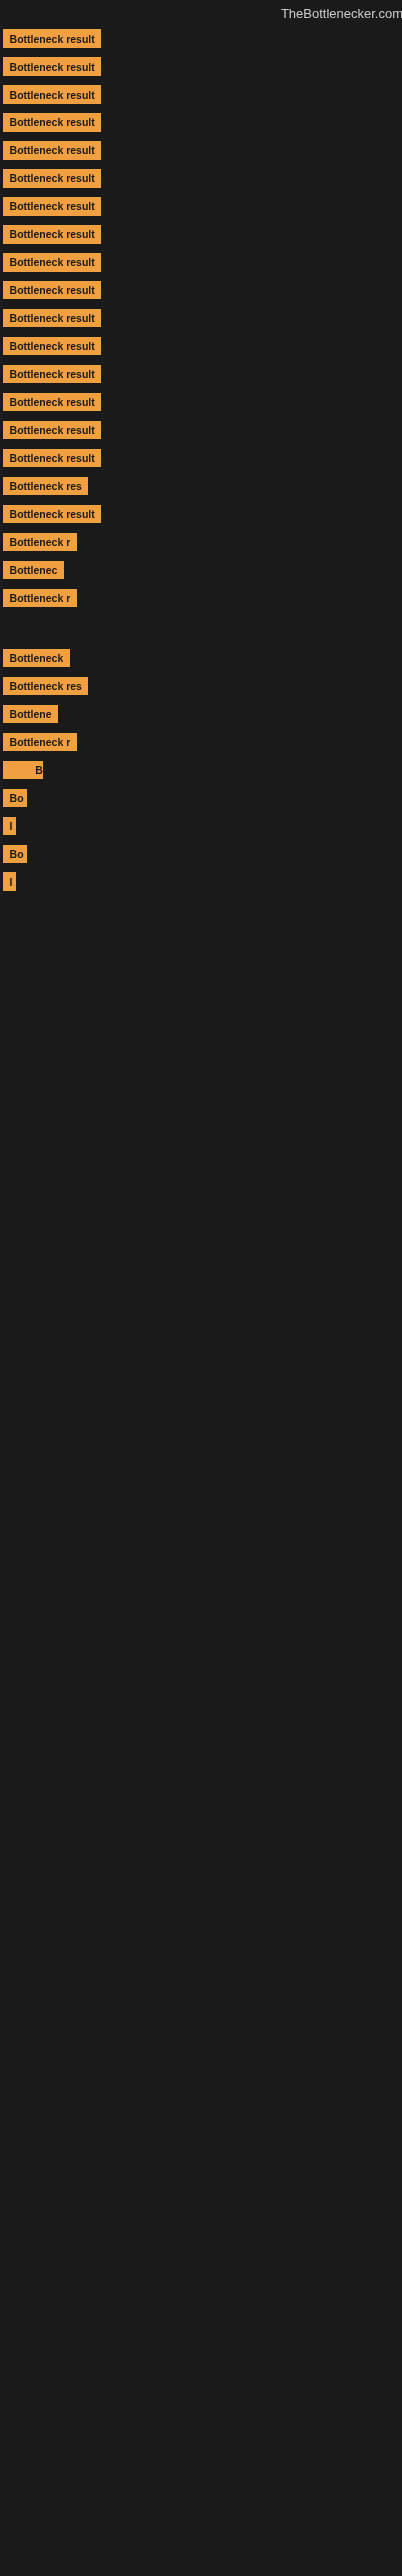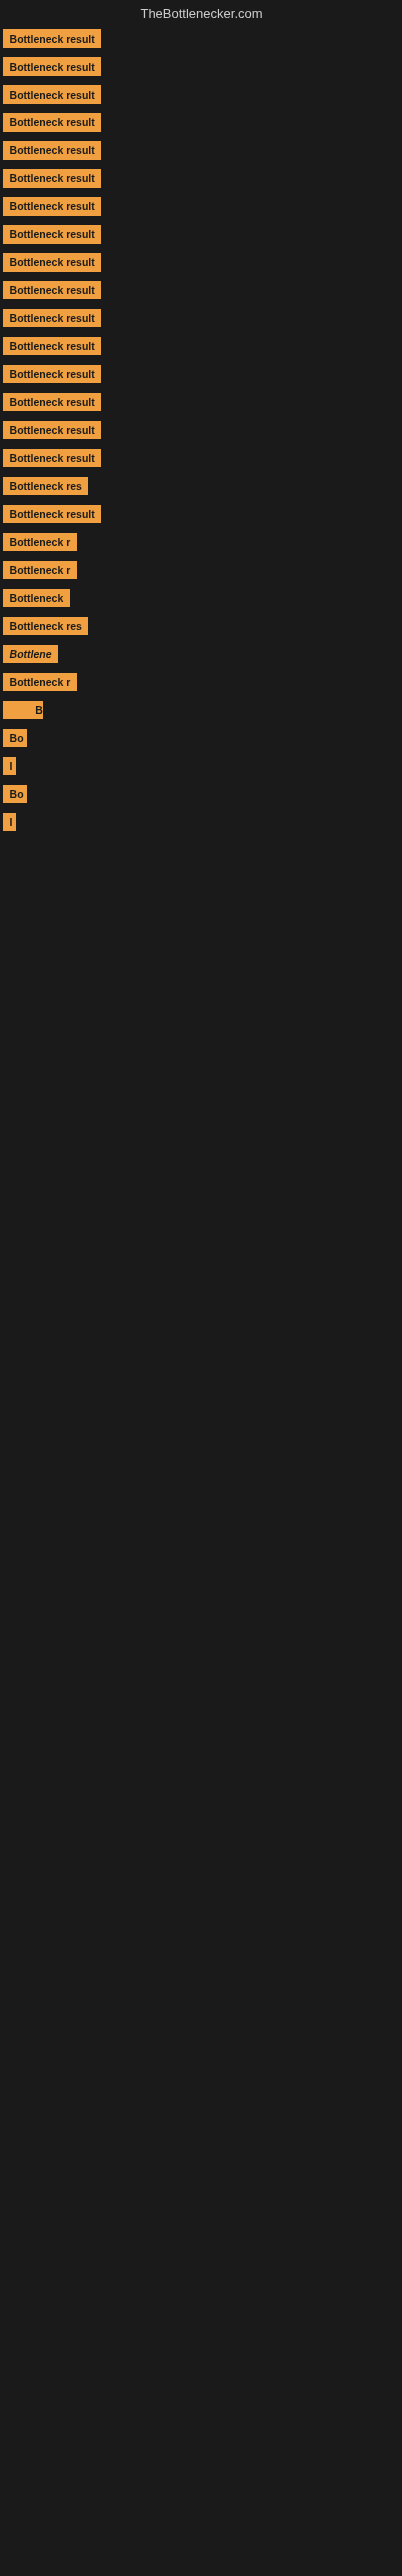--- a/index.html
+++ b/index.html
@@ -8,21 +8,21 @@
       box-sizing: border-box;
     }
     body {
       width: 403px;
       min-height: 2576px;
       background-color: #1a1a1a;
       font-family: Arial, sans-serif;
       position: relative;
     }
     .site-title {
-      text-align: center;
+      text-align: right;
       color: #cccccc;
       font-size: 13px;
       padding: 6.4px 0 3.2px 0;
       font-weight: normal;
     }
     .bottleneck-item {
       display: flex;
       align-items: center;
       padding: 4.8px 0 4.8px 3.2px;
       position: relative;
@@ -96,30 +96,33 @@
     <div class="bottleneck-item">
       <span class="bottleneck-badge" style="max-width: 105px;">Bottleneck res</span>
     </div>
     <div class="bottleneck-item">
       <span class="bottleneck-badge" style="max-width: 119px;">Bottleneck result</span>
     </div>
     <div class="bottleneck-item">
       <span class="bottleneck-badge" style="max-width: 89px;">Bottleneck r</span>
     </div>
     <div class="bottleneck-item">
+      <span class="bottleneck-badge" style="max-width: 72px;">Bottlenec</span>
+    </div>
+    <div class="bottleneck-item">
       <span class="bottleneck-badge" style="max-width: 89px;">Bottleneck r</span>
     </div>
     <div class="bottleneck-item">
-      <span class="bottleneck-badge" style="max-width: 76px;">Bottleneck</span>
+      <span class="bottleneck-badge" style="max-width: 76px; margin-top: 32px;">Bottleneck</span>
     </div>
     <div class="bottleneck-item">
       <span class="bottleneck-badge" style="max-width: 105px;">Bottleneck res</span>
     </div>
     <div class="bottleneck-item">
-      <span class="bottleneck-badge" style="max-width: 64px; font-style: italic;">Bottlene</span>
+      <span class="bottleneck-badge" style="max-width: 64px;">Bottlene</span>
     </div>
     <div class="bottleneck-item">
       <span class="bottleneck-badge" style="max-width: 89px;">Bottleneck r</span>
     </div>
     <div class="bottleneck-item">
       <span class="bottleneck-badge" style="max-width: 40px; padding-left: 32px;">Bott</span>
     </div>
     <div class="bottleneck-item">
       <span class="bottleneck-badge" style="max-width: 24px;">Bo</span>
     </div>

